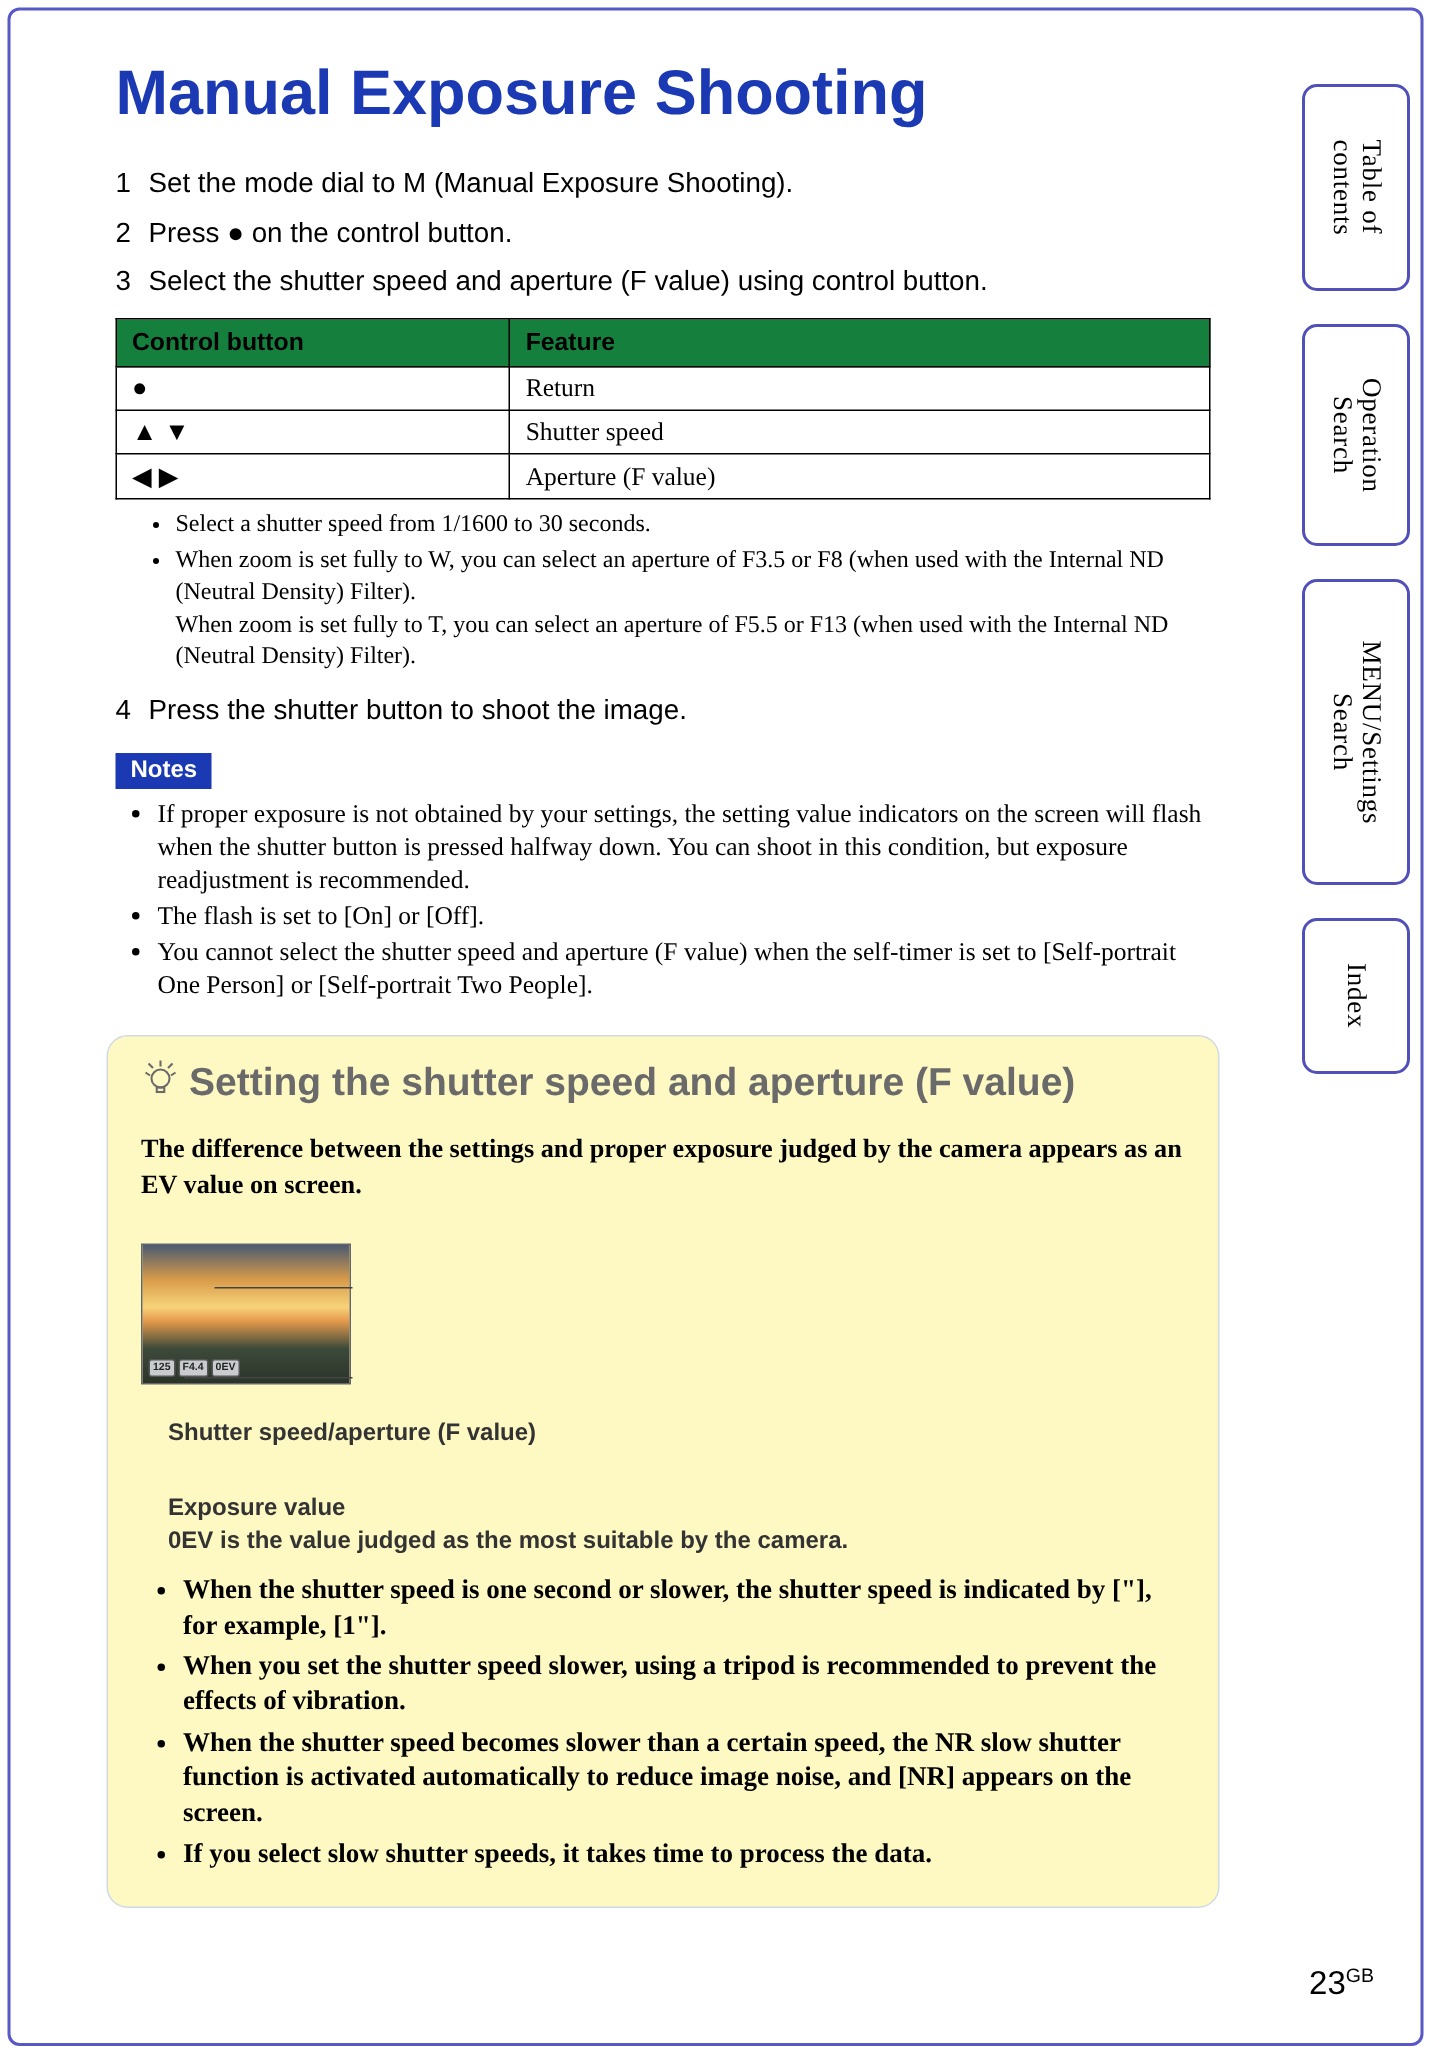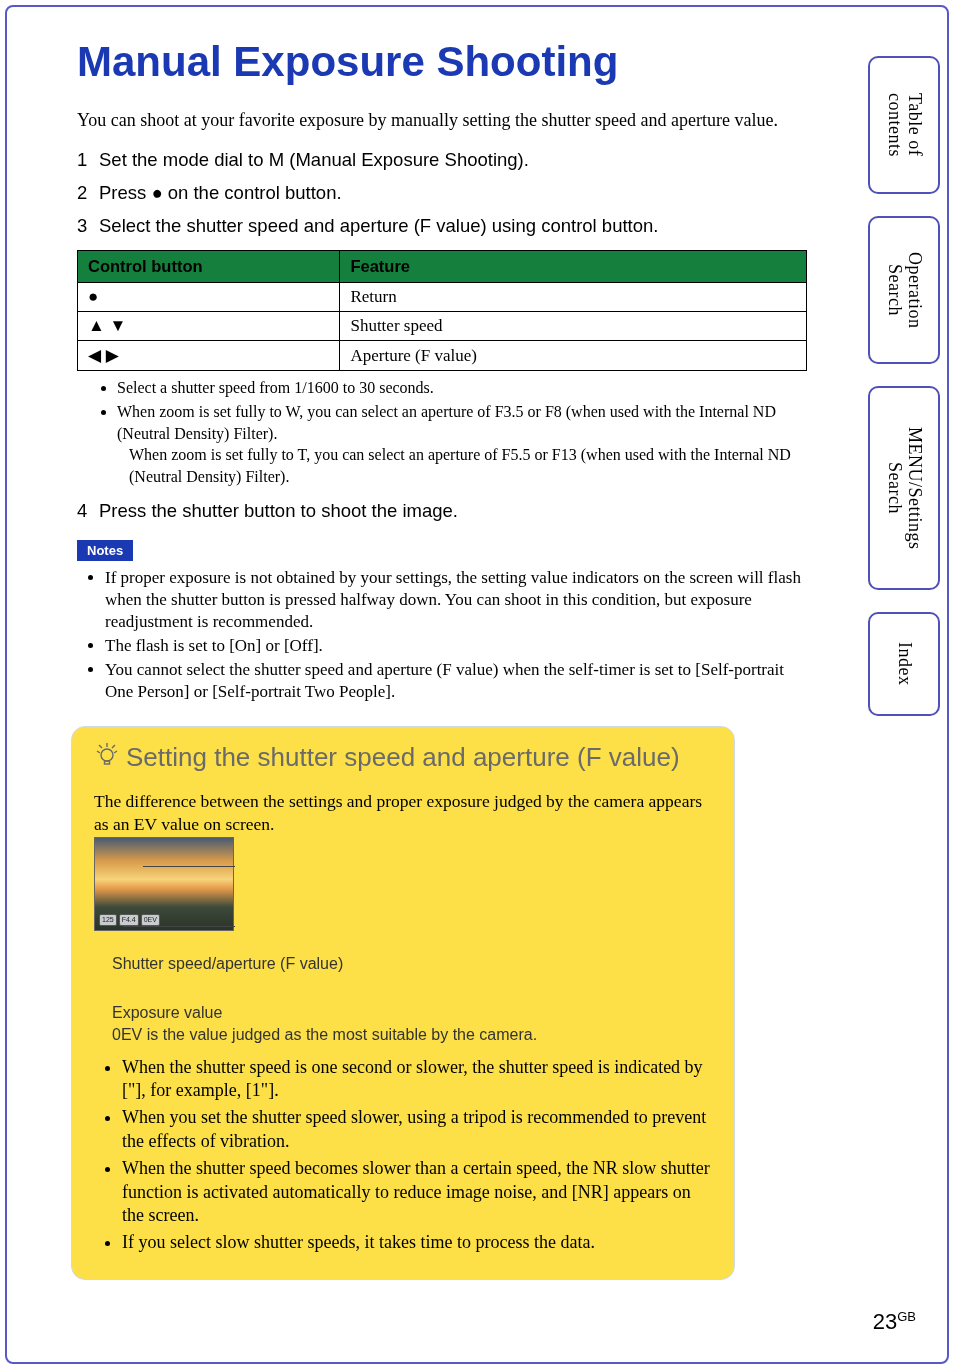--- a/index.html
+++ b/index.html
@@ -93,68 +93,68 @@
     margin: 6px 0 10px 0;
   }
   .sub-bullets li {
     font-size: 16px;
     line-height: 1.35;
     margin-bottom: 2px;
     color: #000;
   }
   .sub-bullets li .cont {
     display: block;
-    margin-left: 12px;
   }
   .notes-label {
     display: inline-block;
     background: #1a39b2;
     color: #fff;
     font-family: Arial, Helvetica, sans-serif;
     font-weight: bold;
-    font-size: 13px;
+    font-size: 16px;
     padding: 3px 10px;
     margin-top: 10px;
     margin-bottom: 6px;
   }
   .notes-list {
     list-style: disc;
     padding-left: 28px;
   }
   .notes-list li {
     font-size: 17px;
     line-height: 1.3;
     margin-bottom: 2px;
   }
   .tip-box {
-    background: #fde047;
+    background: #fef9c3;
     border: 1px solid #d0dae4;
     border-radius: 14px;
     margin-top: 22px;
     padding: 14px 22px 20px 22px;
-    width: 664px;
+    width: 742px;
     margin-left: -6px;
+    font-weight: bold;
   }
   .tip-heading {
     font-family: Arial, Helvetica, sans-serif;
     font-size: 26px;
     color: #6a6a6a;
     margin-bottom: 16px;
     display: flex;
     align-items: center;
   }
   .tip-heading .bulb {
     font-size: 26px;
     margin-right: 6px;
     color: #6a6a6a;
   }
   .tip-intro {
     font-size: 17.5px;
     line-height: 1.35;
-    margin-bottom: 0;
+    margin-bottom: 28px;
   }
   .tip-figure {
     display: flex;
     align-items: flex-start;
     margin-bottom: 10px;
     flex-direction: column;
   }
   .thumb {
     width: 140px;
     height: 94px;
@@ -260,21 +260,20 @@
   .msym { font-family: Arial, sans-serif; }
 </style>
 </head>
 <body>
 
 <div class="page-border"></div>
 <div class="top-wash"></div>
 
 <div class="content">
   <h1 class="title">Manual Exposure Shooting</h1>
-  <p class="intro">You can shoot at your favorite exposure by manually setting the shutter speed and aperture value.</p>
 
   <ol class="steps">
     <li class="step">
       <span class="step-num">1</span>
       <span>Set the mode dial to </span><span class="msym">M</span><span> (Manual Exposure Shooting).</span>
     </li>
     <li class="step">
       <span class="step-num">2</span>
       <span>Press </span><span>●</span><span> on the control button.</span>
     </li>

